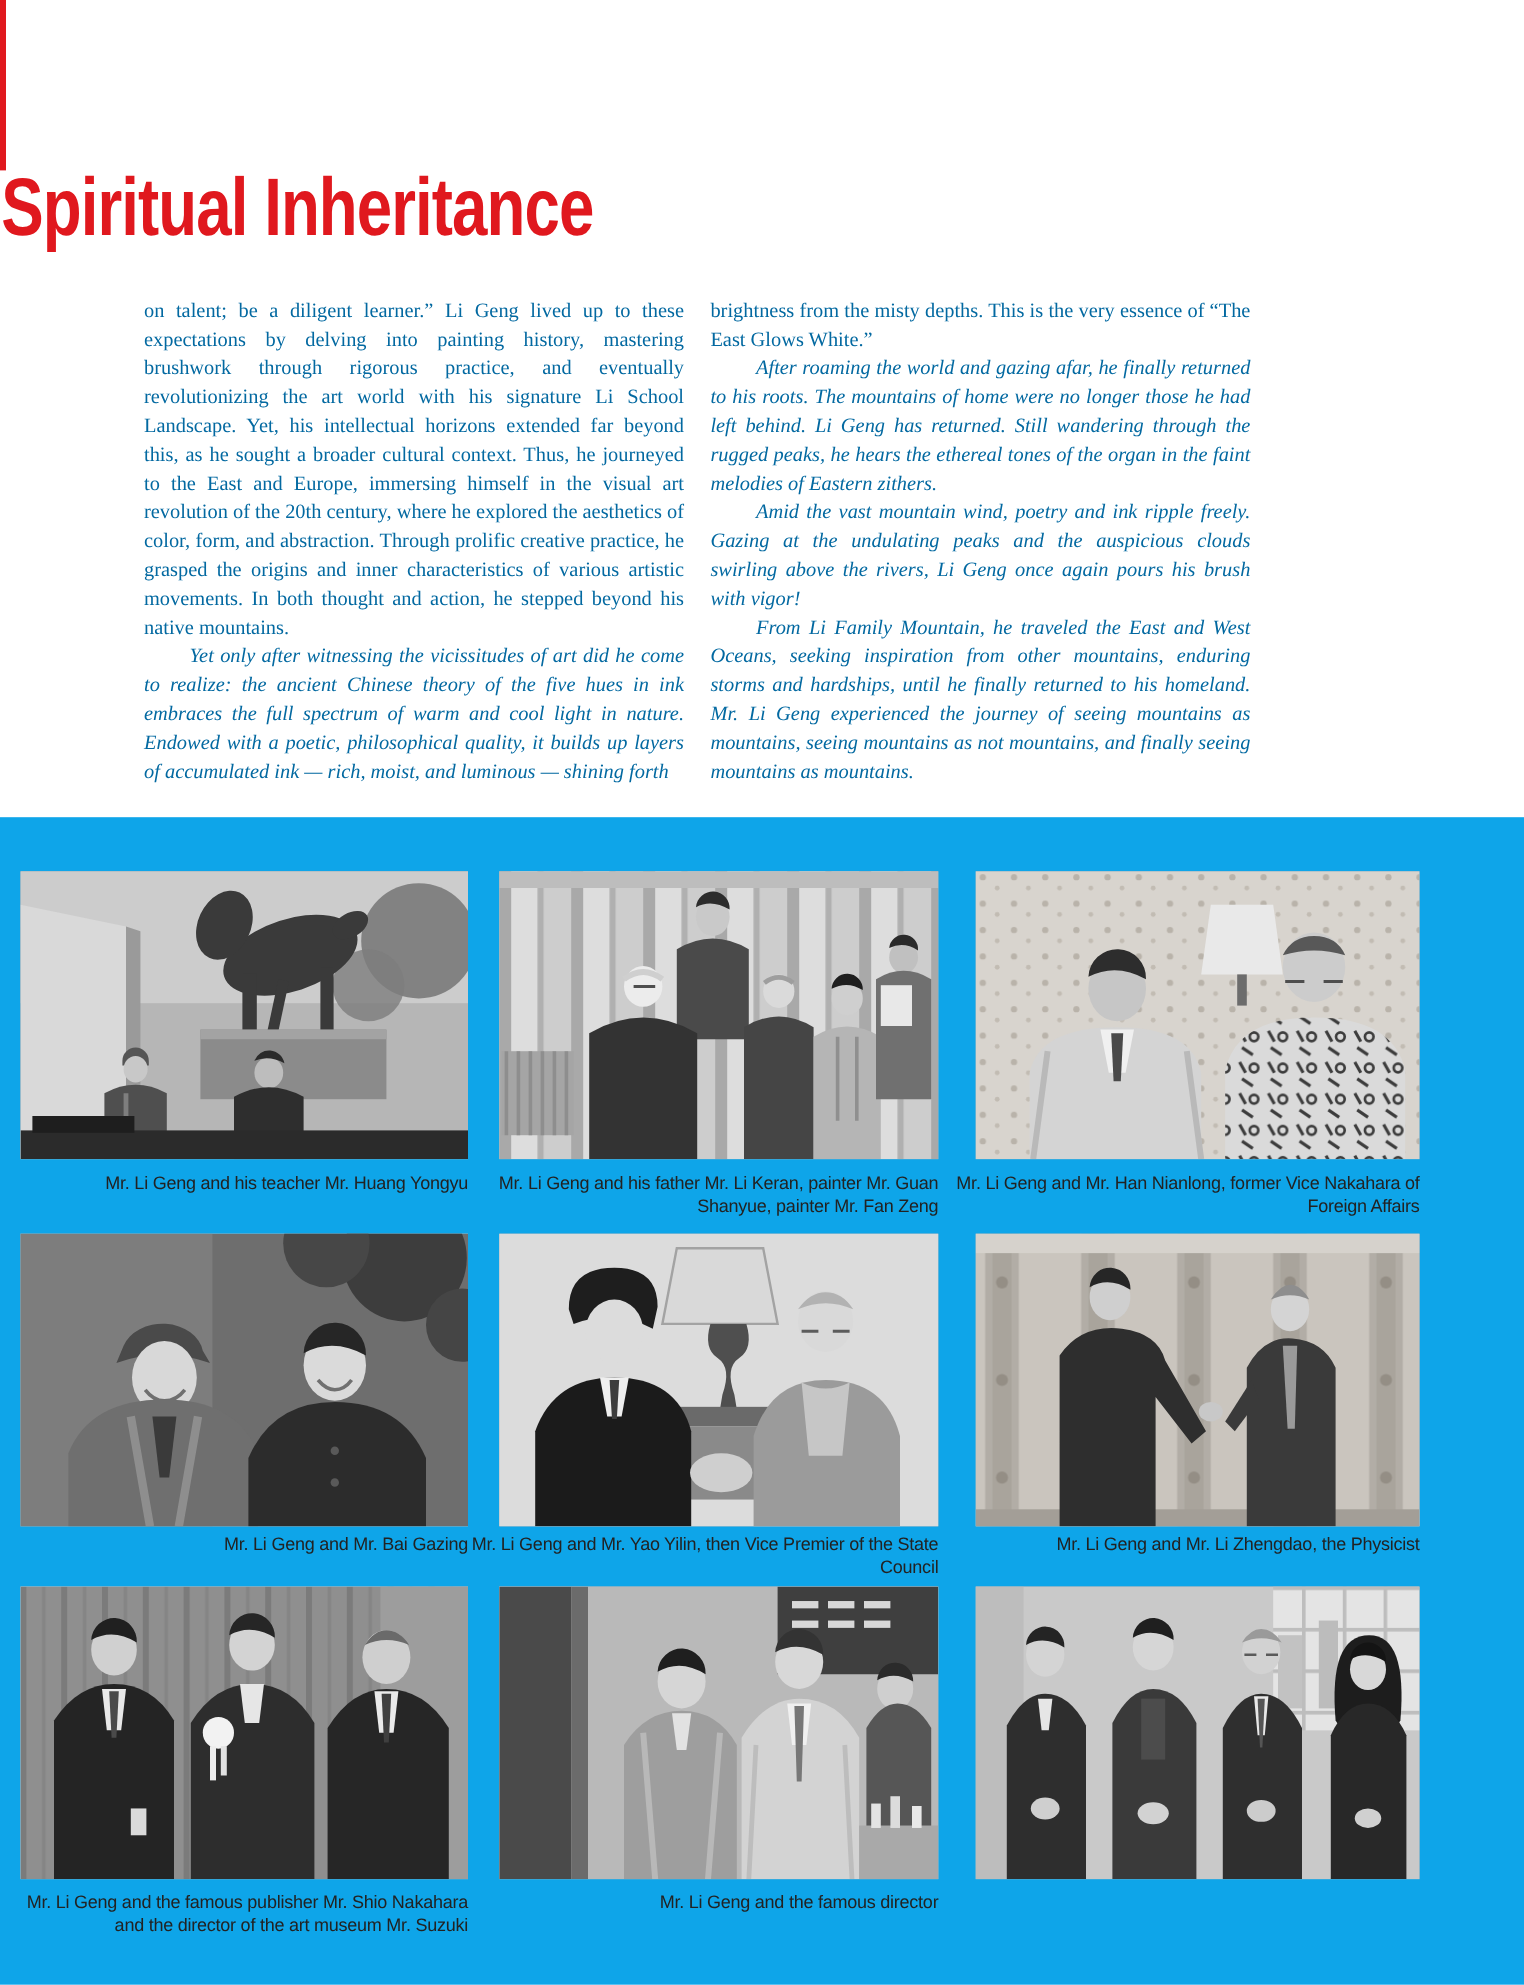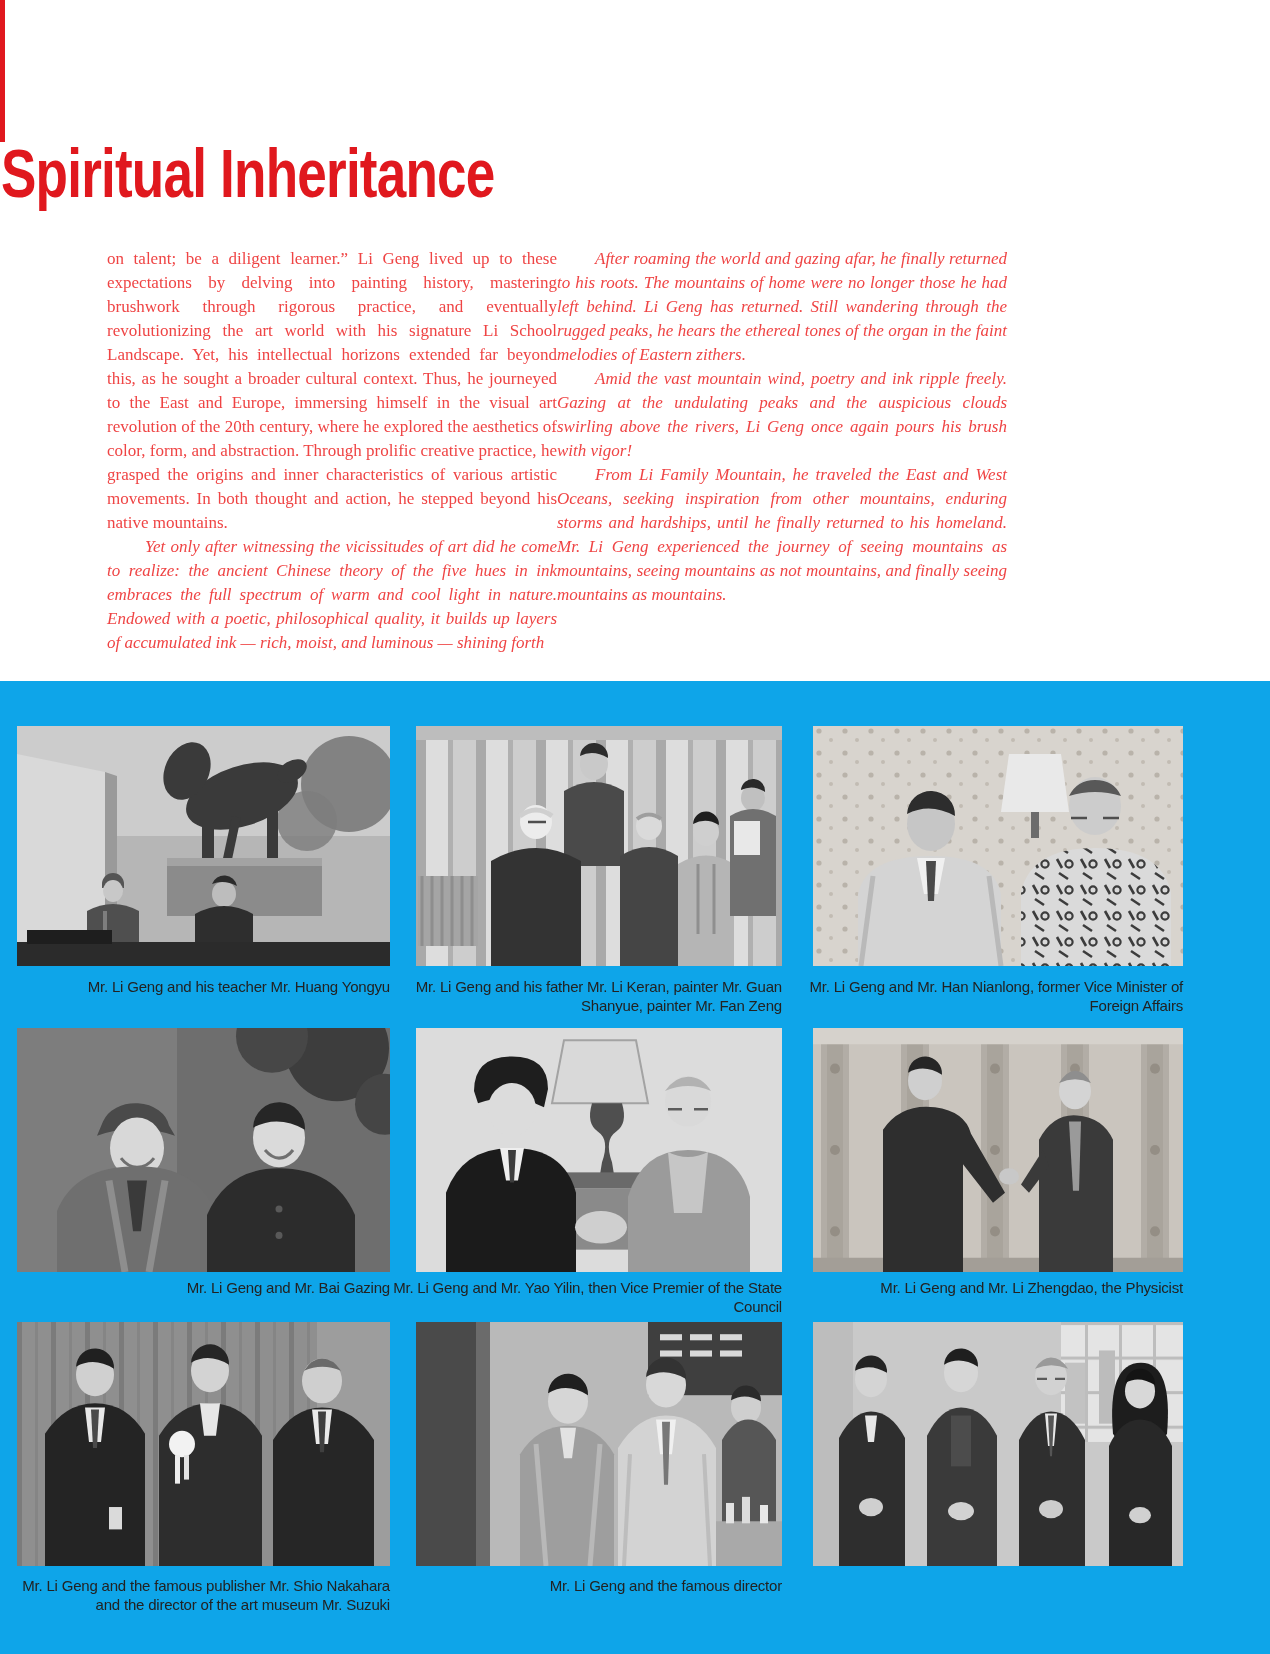--- a/index.html
+++ b/index.html
@@ -2,22 +2,22 @@
 <html><head>
 <meta charset="utf-8">
 <style>
   html,body{margin:0;padding:0;}
   body{width:1270px;height:1654px;position:relative;background:#ffffff;overflow:hidden;
        font-family:"Liberation Serif",serif;}
   .red-bar{position:absolute;left:0;top:0;width:5px;height:142px;background:#e0181e;}
   .page-title{position:absolute;left:1px;top:141px;margin:0;white-space:nowrap;
        font-family:"Liberation Sans",sans-serif;font-weight:bold;font-size:68px;line-height:64px;
        letter-spacing:-1px;color:#e0181e;transform:scaleX(0.78);transform-origin:0 0;}
-  .article{position:absolute;left:107px;top:247px;width:922px;display:flex;
-       font-size:17px;line-height:24px;color:#ef4444;text-align:justify;}
+  .article{position:absolute;left:120px;top:247px;width:922px;display:flex;gap:22px;
+       font-size:17px;line-height:24px;color:#0369a1;text-align:justify;}
   .article .col{width:450px;}
   .article p{margin:0;}
   .article p.indent{text-indent:38px;font-style:italic;}
   .photos{position:absolute;left:0;top:681px;width:1270px;height:973px;background:#0ea5e9;}
   .photo{position:absolute;overflow:hidden;background:#bbb;}
   .photo svg{display:block;width:100%;height:100%;}
   .pc1{left:17px;width:373px;}.pc2{left:416px;width:366px;}.pc3{left:813px;width:370px;}
   .pr1{top:45px;height:240px;}.pr2{top:347px;height:244px;}.pr3{top:641px;height:244px;}
   .cap{position:absolute;font-family:"Liberation Sans",sans-serif;font-size:15px;line-height:19px;
        letter-spacing:-0.2px;color:#222222;text-align:right;}
@@ -32,20 +32,21 @@
 <div class="red-bar"></div>
 
 <h1 class="page-title">Spiritual Inheritance</h1>
 
 <div class="article">
   <div class="col">
     <p>on talent; be a diligent learner.” Li Geng lived up to these expectations by delving into painting history, mastering brushwork through rigorous practice, and eventually revolutionizing the art world with his signature Li School Landscape. Yet, his intellectual horizons extended far beyond this, as he sought a broader cultural context. Thus, he journeyed to the East and Europe, immersing himself in the visual art revolution of the 20th century, where he explored the aesthetics of color, form, and abstraction. Through prolific creative practice, he grasped the origins and inner characteristics of various artistic movements. In both thought and action, he stepped beyond his native mountains.</p>
     <p class="indent">Yet only after witnessing the vicissitudes of art did he come to realize: the ancient Chinese theory of the five hues in ink embraces the full spectrum of warm and cool light in nature. Endowed with a poetic, philosophical quality, it builds up layers of accumulated ink — rich, moist, and luminous — shining forth</p>
   </div>
   <div class="col">
+    <p>brightness from the misty depths. This is the very essence of “The East Glows White.”</p>
     <p class="indent">After roaming the world and gazing afar, he finally returned to his roots. The mountains of home were no longer those he had left behind. Li Geng has returned. Still wandering through the rugged peaks, he hears the ethereal tones of the organ in the faint melodies of Eastern zithers.</p>
     <p class="indent">Amid the vast mountain wind, poetry and ink ripple freely. Gazing at the undulating peaks and the auspicious clouds swirling above the rivers, Li Geng once again pours his brush with vigor!</p>
     <p class="indent">From Li Family Mountain, he traveled the East and West Oceans, seeking inspiration from other mountains, enduring storms and hardships, until he finally returned to his homeland. Mr. Li Geng experienced the journey of seeing mountains as mountains, seeing mountains as not mountains, and finally seeing mountains as mountains.</p>
   </div>
 </div>
 
 <div class="photos">
 
   <div class="photo pr1 pc1">
     <svg viewBox="0 0 373 240" preserveAspectRatio="none">
@@ -154,21 +155,21 @@
         <path d="M60 150 l-12 90 M176 150 l12 90" stroke="#b9b9b9" stroke-width="5" fill="none"></path>
       </g>
       <g>
         <ellipse cx="282" cy="80" rx="26" ry="29" fill="#cccccc"></ellipse>
         <path d="M256 70 q8 -16 26 -16 q19 0 26 16 q-26 -8 -52 0z" fill="#585858"></path>
         <path d="M258 92 h16 M290 92 h16" stroke="#4e4e4e" stroke-width="2.5"></path>
         <path d="M208 240 v-74 q10 -44 74 -44 q66 0 76 44 v74 z" fill="url(#p3robe)"></path>
       </g>
     </svg>
   </div>
-  <div class="cap capr1 capc3">Mr. Li Geng and Mr. Han Nianlong, former Vice Minister of Foreign Affairs</div>
+  <div class="cap capr1 capc3">Mr. Li Geng and Mr. Han Nianlong, former Vice Nakahara of Foreign Affairs</div>
 
   <div class="photo pr2 pc1">
     <svg viewBox="0 0 373 240" preserveAspectRatio="none">
       <rect width="373" height="240" fill="#6e6e6e"></rect>
       <rect width="160" height="240" fill="#7d7d7d"></rect>
       <circle cx="320" cy="20" r="52" fill="#3d3d3d"></circle>
       <circle cx="255" cy="8" r="36" fill="#474747"></circle>
       <circle cx="368" cy="75" r="30" fill="#454545"></circle>
       <g>
         <path d="M86 92 a34 26 0 0 1 66 4 l6 10 q-40 -14 -78 0 z" fill="#4a4a4a"></path>

